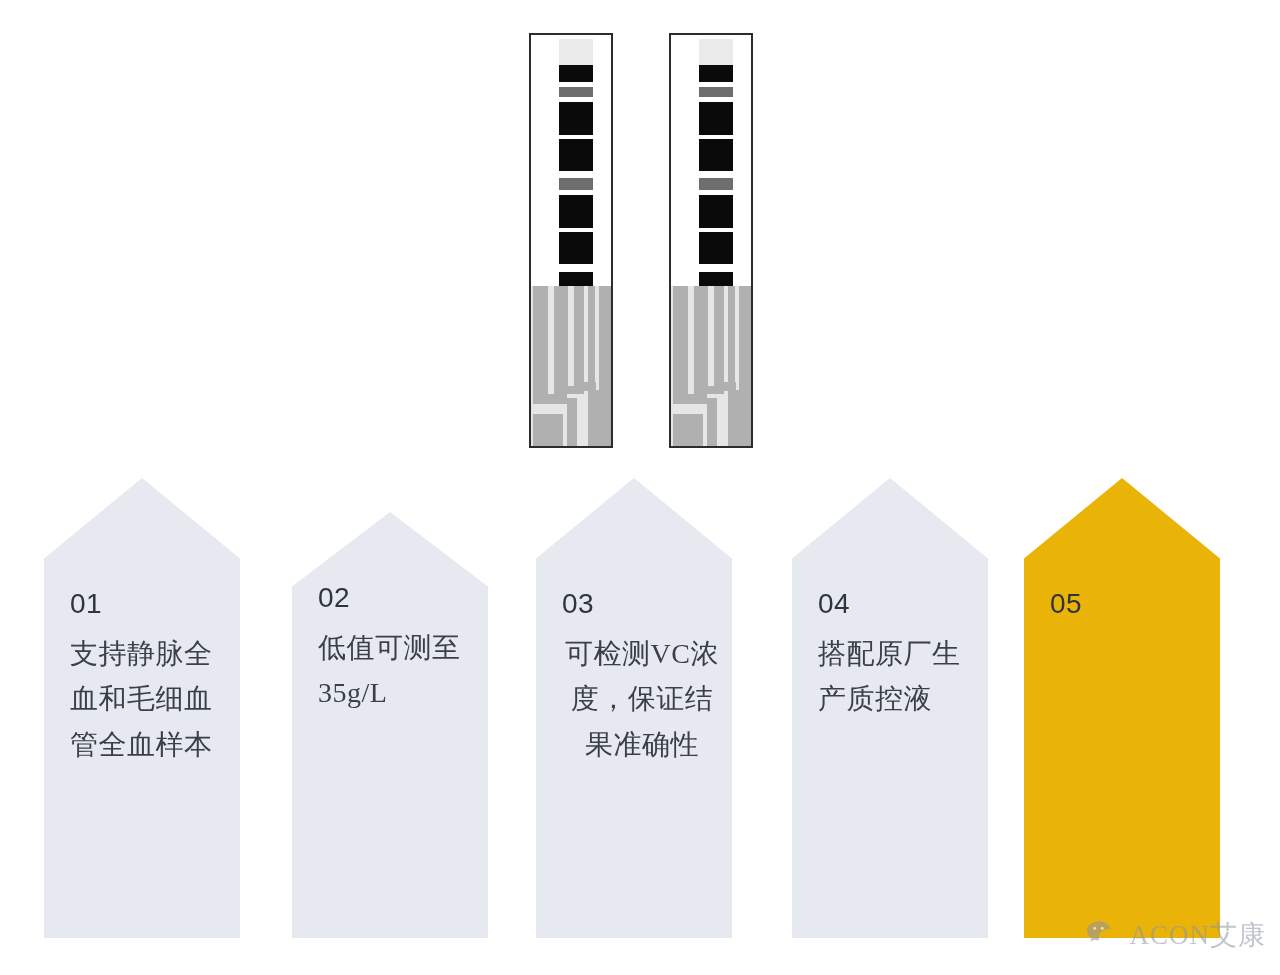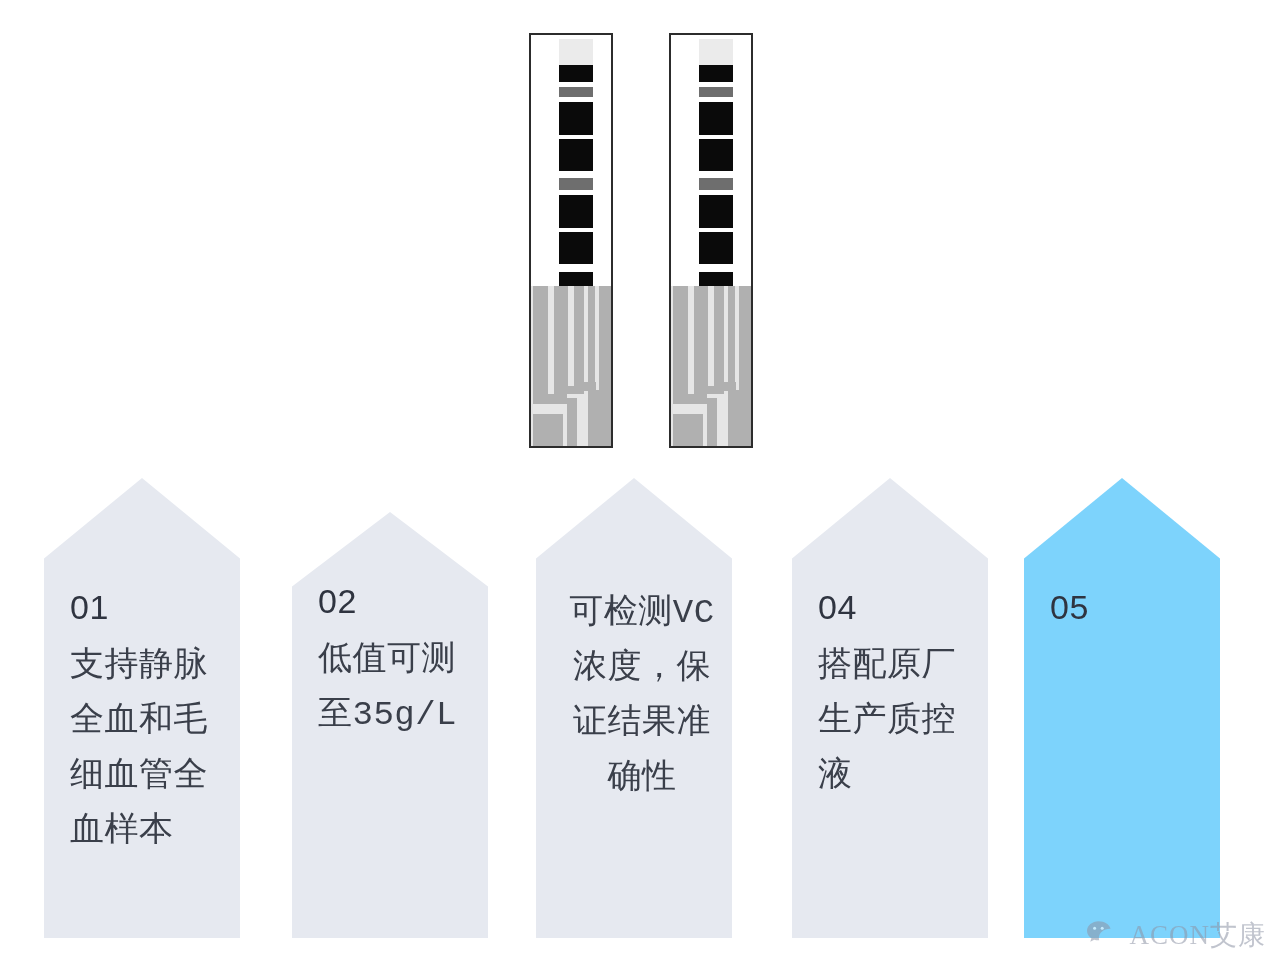--- a/index.html
+++ b/index.html
@@ -86,34 +86,34 @@
 
   .card-inner {
     position: absolute;
     left: 26px;
     right: 10px;
     top: 108px;
   }
   #feature-card-2 .card-inner { top: 68px; }
 
   .card-number {
-    font-size: 34px;
+    font-size: 28px;
     color: #2f3440;
     line-height: 1.25;
     letter-spacing: 0.5px;
     font-weight: 400;
     margin-bottom: 10px;
   }
   .card-text {
-    font-size: 34px;
+    font-size: 28px;
     color: #3a3f4a;
     line-height: 1.62;
     font-weight: 400;
     letter-spacing: 0.5px;
-    font-family: Liberation Mono, monospace;
+    font-family: Liberation Serif, serif;
   }
 
   
   #watermark {
     position: absolute;
     right: 14px;
     bottom: 22px;
     display: flex;
     align-items: center;
     gap: 9px;
@@ -200,32 +200,33 @@
 
   <div class="feature-card" id="feature-card-2" style="background: rgb(230, 233, 240);">
     <div class="card-inner">
       <div class="card-number" style="color: rgb(47, 52, 64);">02</div>
       <div class="card-text" style="color: rgb(58, 63, 74);">低值可测至35g/L</div>
     </div>
   </div>
 
   <div class="feature-card" id="feature-card-3" style="background: rgb(230, 233, 240);">
     <div class="card-inner">
+      <div class="card-number" style="color: rgb(47, 52, 64);">03</div>
       <div class="card-text" style="color: rgb(58, 63, 74); text-align: center;">可检测VC浓度，保证结果准确性</div>
     </div>
   </div>
 
   <div class="feature-card" id="feature-card-4" style="background: rgb(230, 233, 240);">
     <div class="card-inner">
       <div class="card-number" style="color: rgb(47, 52, 64);">04</div>
       <div class="card-text" style="color: rgb(58, 63, 74);">搭配原厂生产质控液</div>
     </div>
   </div>
 
-  <div class="feature-card" id="feature-card-5" style="background: #7dd3fc;">
+  <div class="feature-card" id="feature-card-5" style="background: #eab308;">
     <div class="card-inner">
       <div class="card-number" style="color: rgb(47, 52, 64);">05</div>
     </div>
   </div>
 
 </div>
 
 <div id="watermark">
   <svg id="wechat-icon" width="34" height="30" viewBox="0 0 34 30" aria-hidden="true">
     <path d="M12.6 1.2C6.2 1.2 1 5.5 1 10.8c0 3 1.7 5.7 4.4 7.5l-1.1 3.4 3.9-2c1.3.4 2.7.6 4.2.6h.8c-.2-.7-.3-1.5-.3-2.3 0-5.1 4.9-9.2 11-9.2h.7C23.7 4.6 18.7 1.2 12.6 1.2z" fill="#8e94a6"></path>

